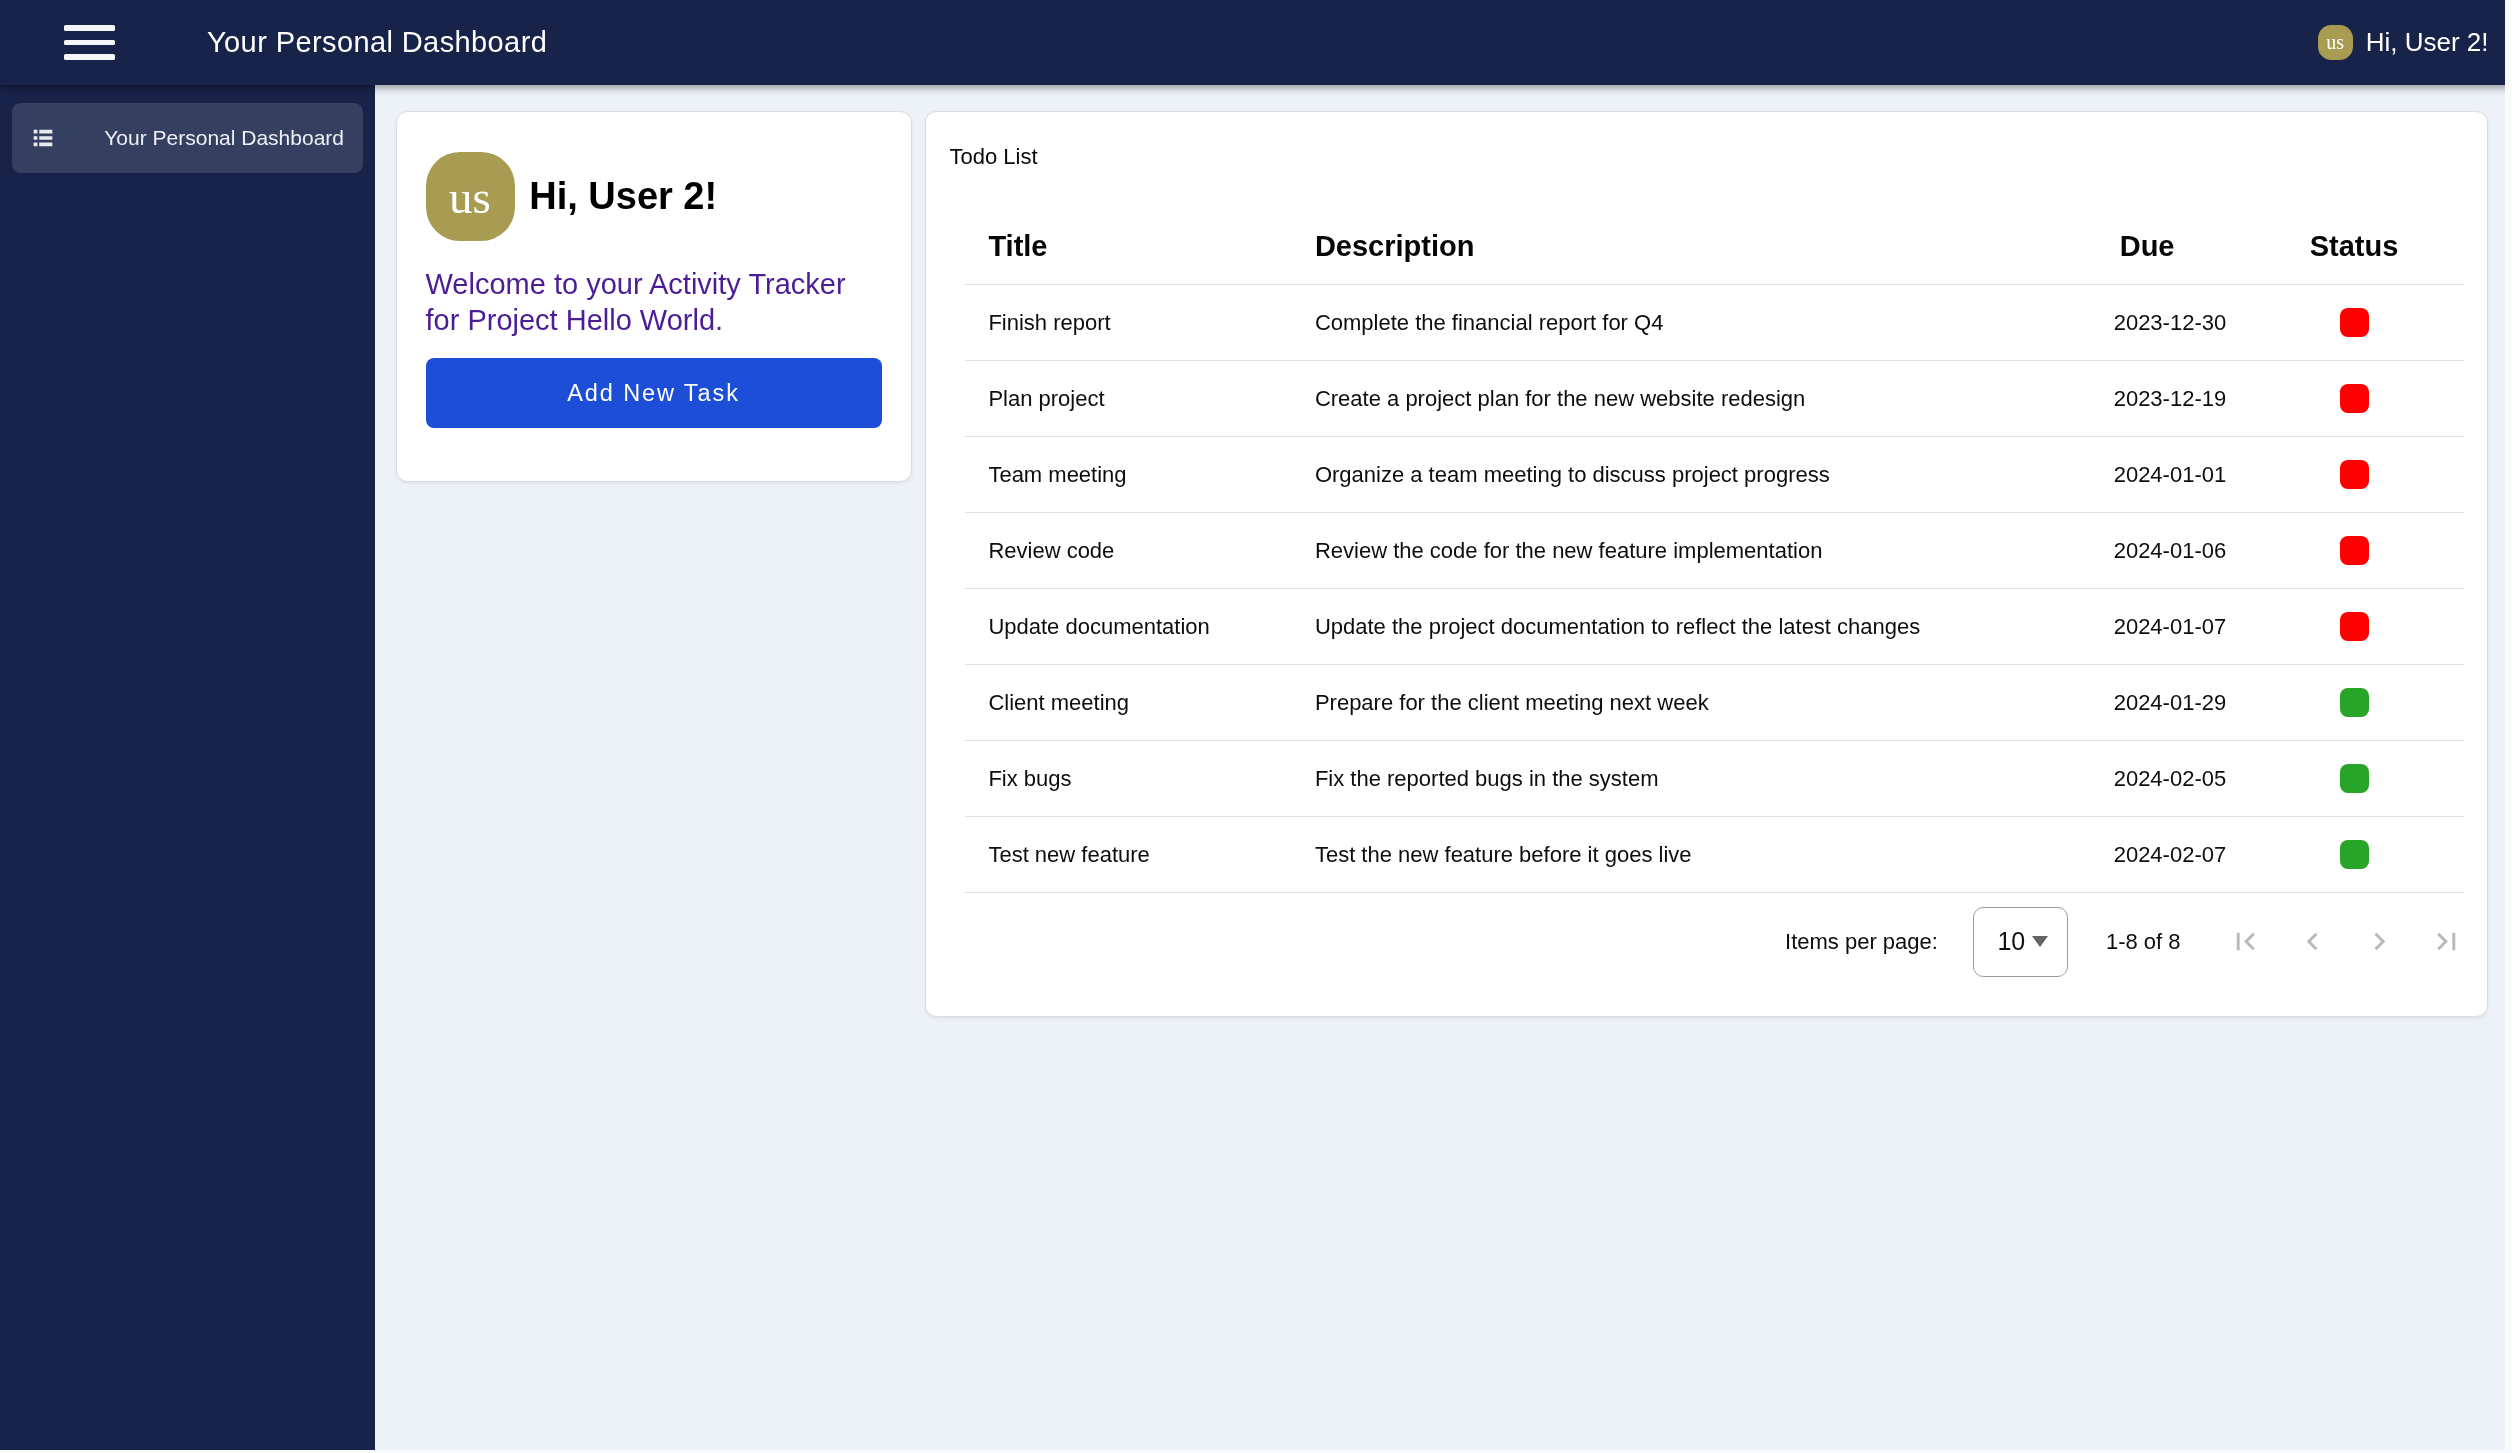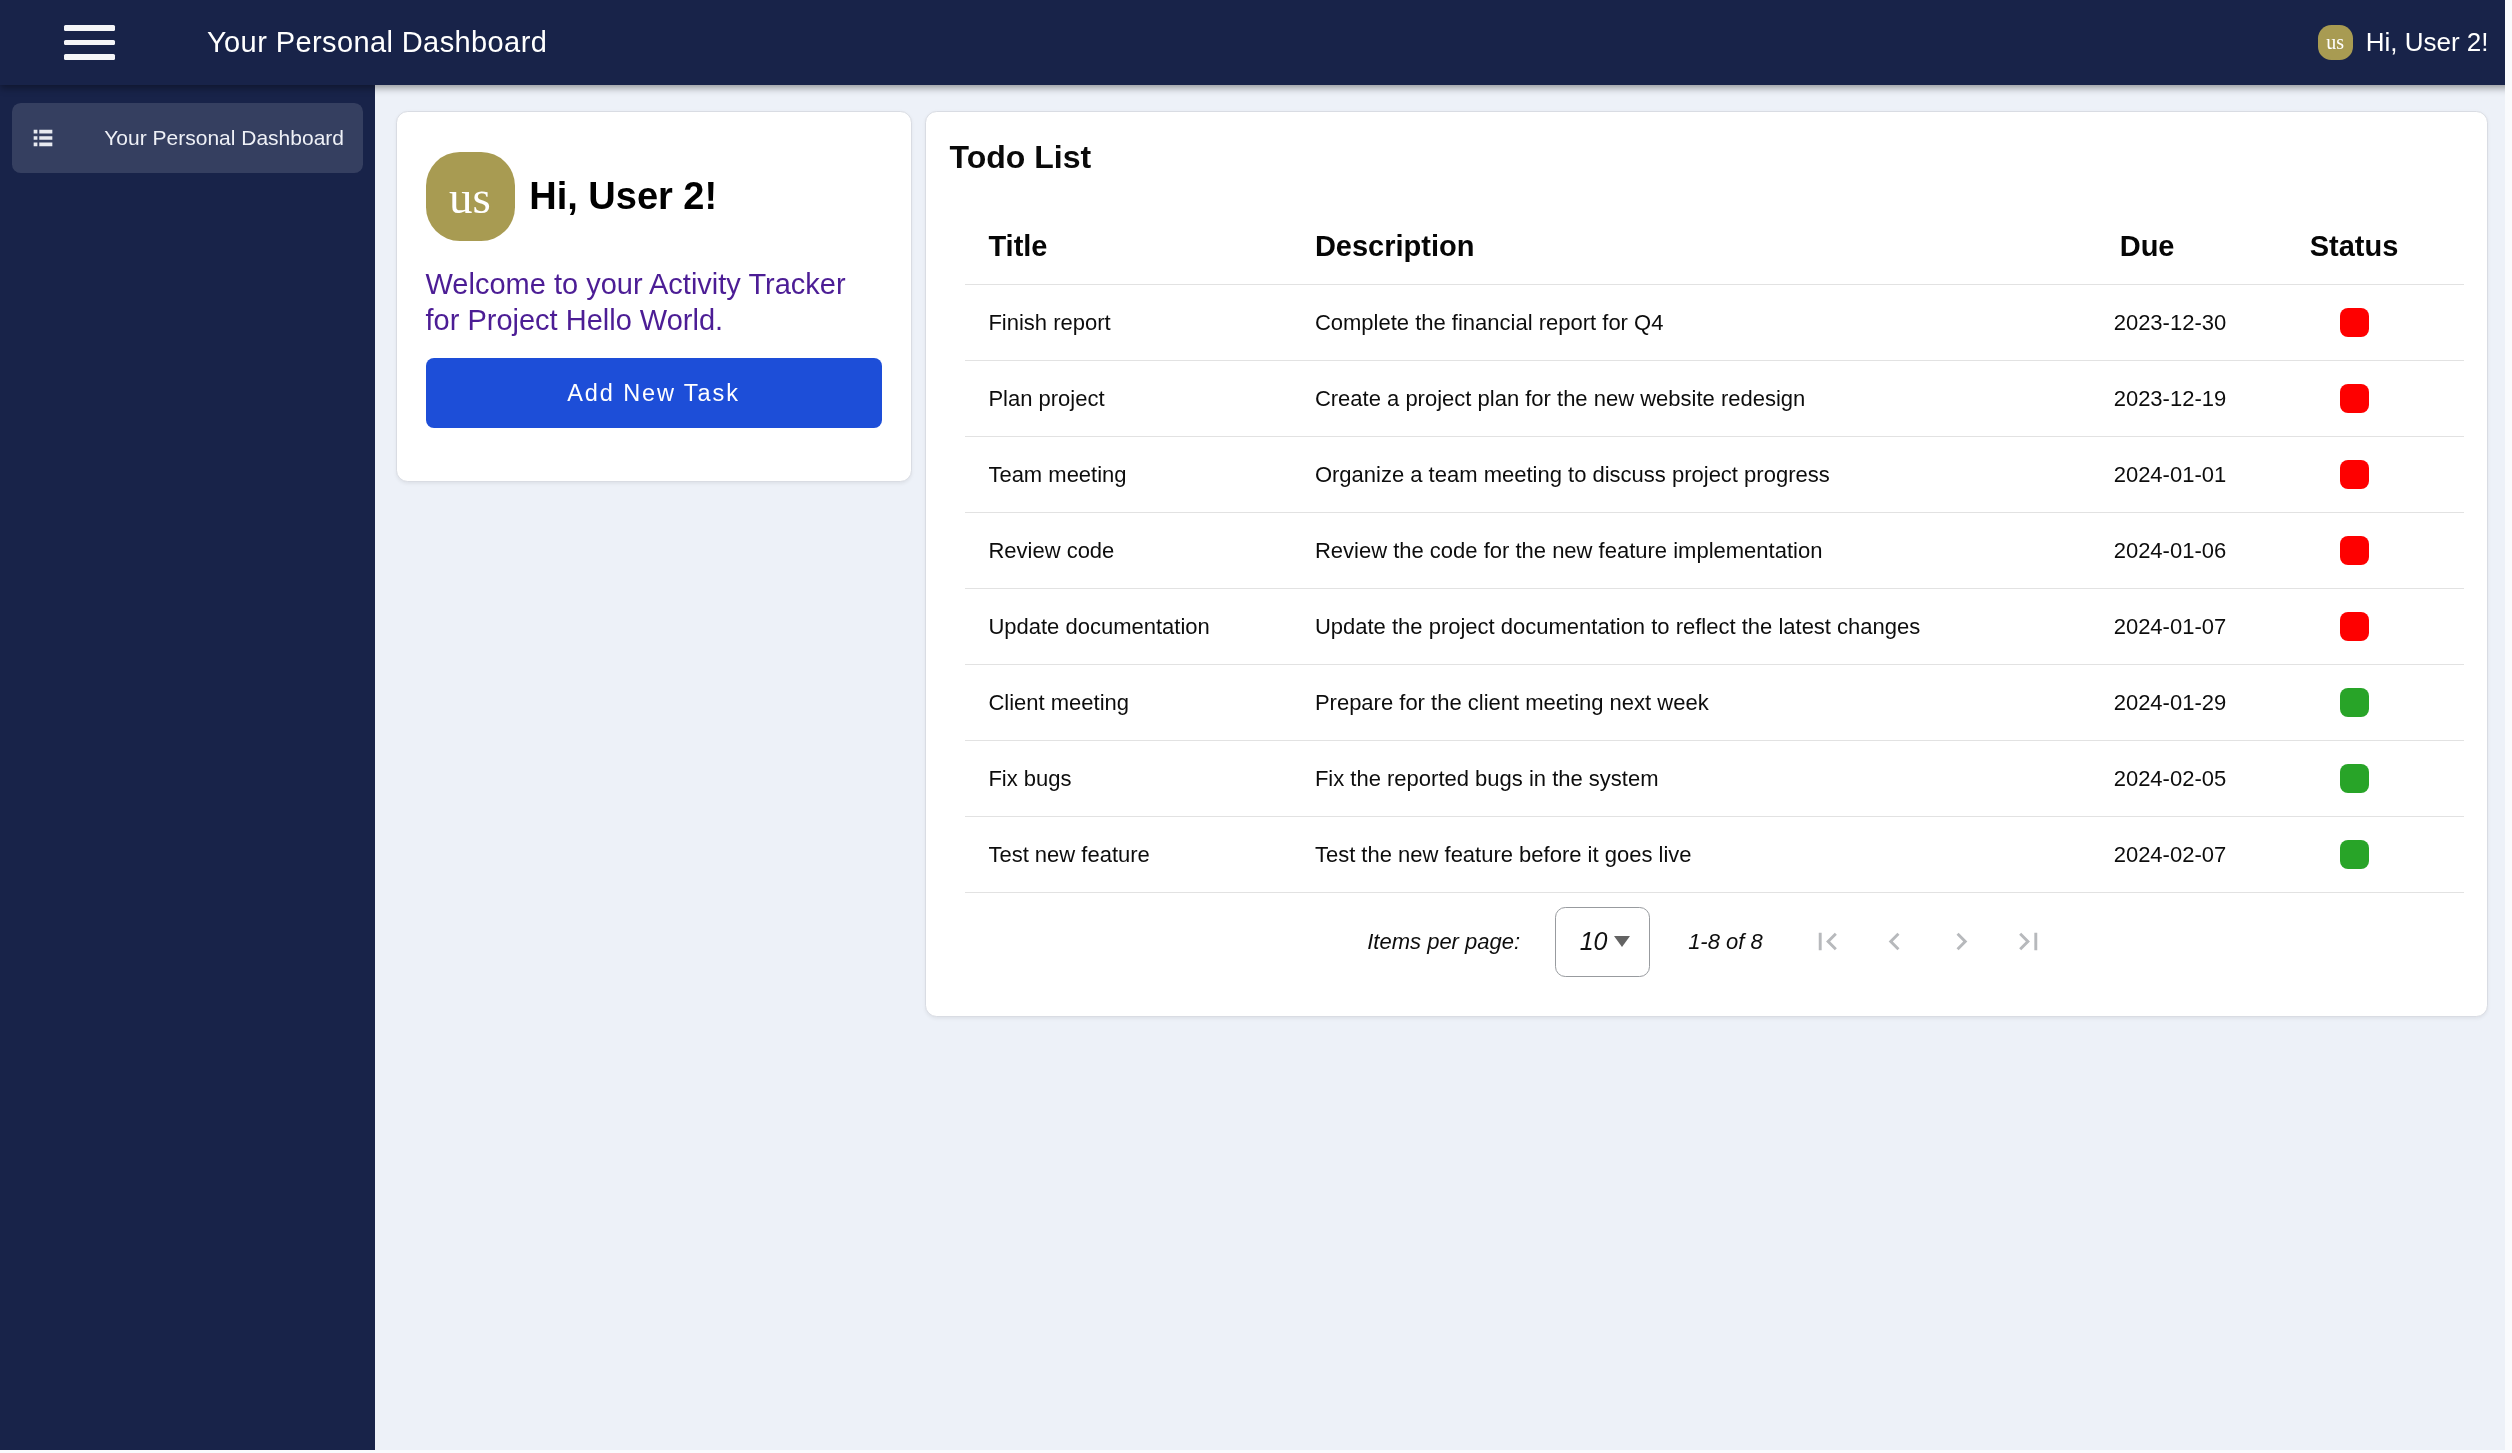--- a/index.html
+++ b/index.html
@@ -78,40 +78,40 @@
     margin-top:20px; width:100%; height:70px;
     background:#1d4ed8; border:none; border-radius:8px; cursor:pointer;
     color:#fff; font-family:inherit; font-size:23.5px; letter-spacing:1.9px; white-space:nowrap;
   }
 
   
   .todo-card {
     position:absolute; left:550px; top:26px; width:1563px;
     padding:26px 23.5px 0;
   }
-  .todo-title { font-size:32px; line-height:38px; font-weight:700; color:#0a0a0a; }
+  .todo-title { font-size:22px; line-height:38px; font-weight:400; color:#0a0a0a; }
   .ttable { margin-top:32px; margin-left:15.4px; }
   .trow {
     display:grid; grid-template-columns:350px 1fr 196px 219px;
     align-items:center; height:76px;
     border-bottom:1.5px solid #e2e2e2;
     font-size:22px; color:#0d0d0d;
   }
   .trow.thead { height:77px; font-weight:700; color:#060606; font-size:29px; }
   .c-title { padding-left:23.5px; white-space:nowrap; }
   .c-desc  { white-space:nowrap; }
   .c-due   { text-align:right; padding-right:18.3px; white-space:nowrap; }
   .thead .c-due { padding-right:70px; }
   .c-status { display:flex; justify-content:center; }
   .chip { width:29px; height:29px; border-radius:8px; border:none; cursor:pointer; }
 
   
   .paginator {
-    display:flex; align-items:center; justify-content:center;
-    height:97px; margin-bottom:26px; font-size:22px; color:#0d0d0d;font-style:italic;
+    display:flex; align-items:center; justify-content:flex-end;
+    height:97px; margin-bottom:26px; font-size:22px; color:#0d0d0d;
   }
   .page-size {
     margin-left:35px; width:95px; height:70px; background:#fff;
     border:1.5px solid #989b9f; border-radius:10.3px; cursor:pointer;
     display:flex; align-items:center; justify-content:space-between;
     padding:0 19px 0 23.5px; font-family:inherit; font-size:25px; color:#111;
   }
   .caret-down {
     width:0; height:0;
     border-left:8.8px solid transparent; border-right:8.8px solid transparent;

